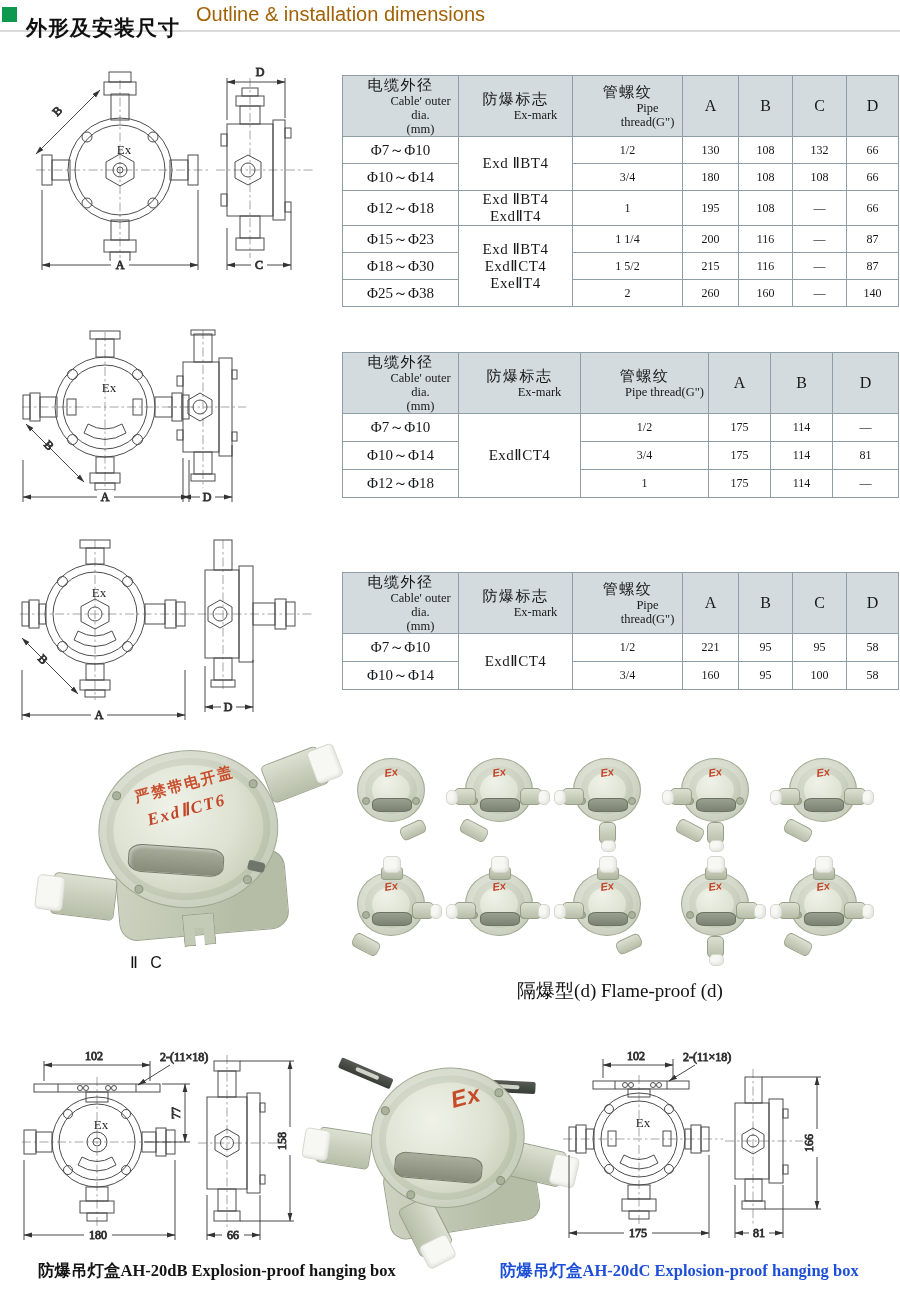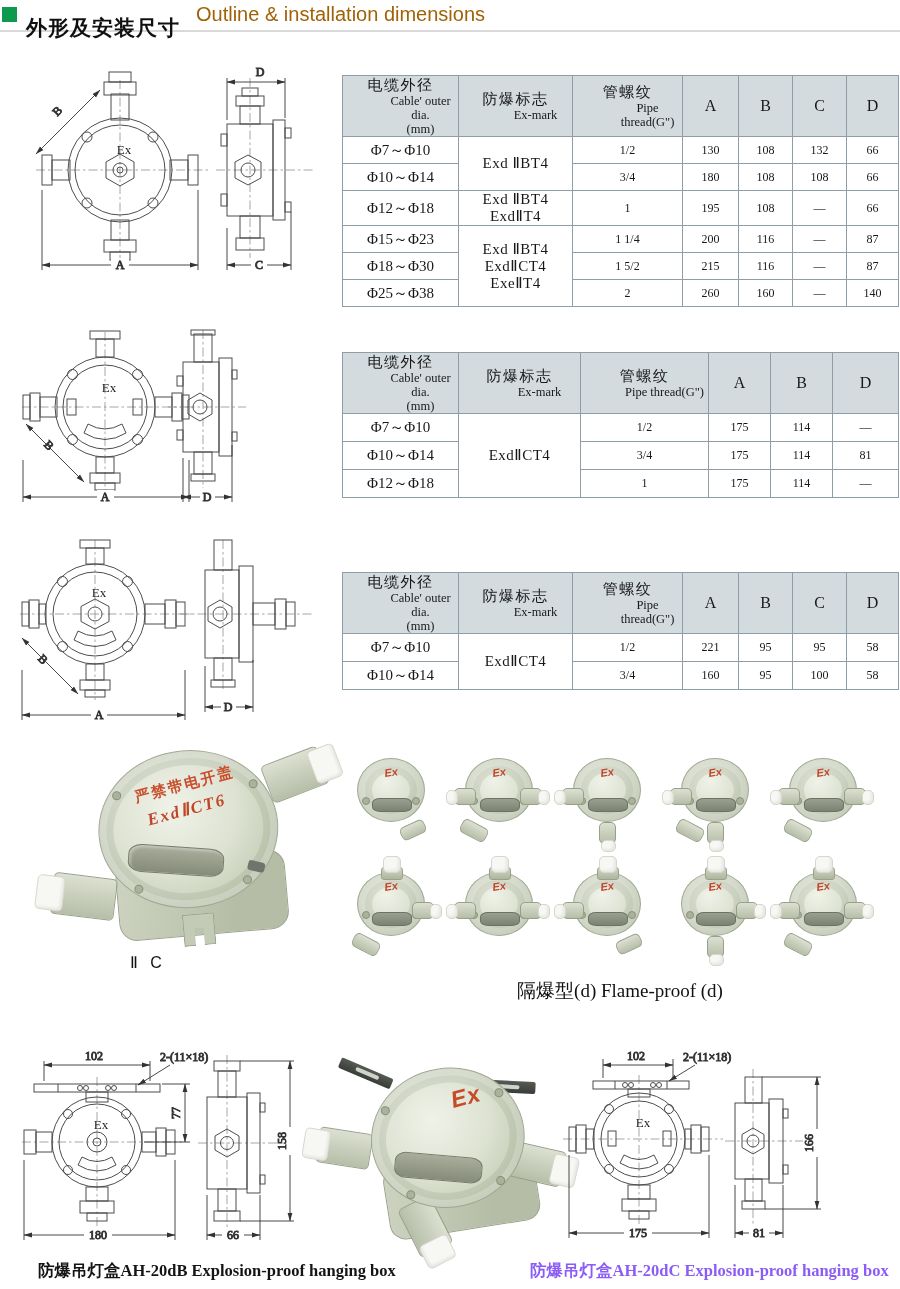--- a/index.html
+++ b/index.html
@@ -109,21 +109,21 @@
   .mp-bkt::after{content:"";position:absolute;left:30%;top:30%;width:45%;height:38%;background:#cfd3c9;border-radius:2px;}
   .mp-b1{left:20px;top:-6px;width:56px;height:11px;transform:rotate(32deg);}
   .mp-b2{left:150px;top:28px;width:64px;height:12px;transform:rotate(12deg);}
   .mp-hub{position:absolute;width:52px;height:34px;}
   .mp-hub .hcap{position:absolute;width:24px;height:29px;top:2px;}
   .mp-l{left:-12px;top:52px;transform:rotate(18deg);} .mp-l .hcap{left:-15px;}
   .mp-r{left:176px;top:98px;transform:rotate(22deg);} .mp-r .hcap{right:-15px;}
   .mp-b{left:56px;top:142px;transform:rotate(72deg);} .mp-b .hcap{right:-15px;}
 
   .cap-left{position:absolute;left:38px;top:1260px;font:bold 16.5px "Liberation Serif",serif;color:#141414;}
-  .cap-right{position:absolute;left:530px;top:1260px;font:bold 16.5px "Liberation Serif",serif;color:#8b5cf6;}
+  .cap-right{position:absolute;left:500px;top:1260px;font:bold 16.5px "Liberation Serif",serif;color:#1d4ed8;}
 </style>
 </head>
 <body>
 
 <div class="hdr">
   <div class="hdr-sq"></div>
   <div class="hdr-cn">外形及安装尺寸</div>
   <div class="hdr-en">Outline &amp; installation dimensions</div>
 </div>
 

